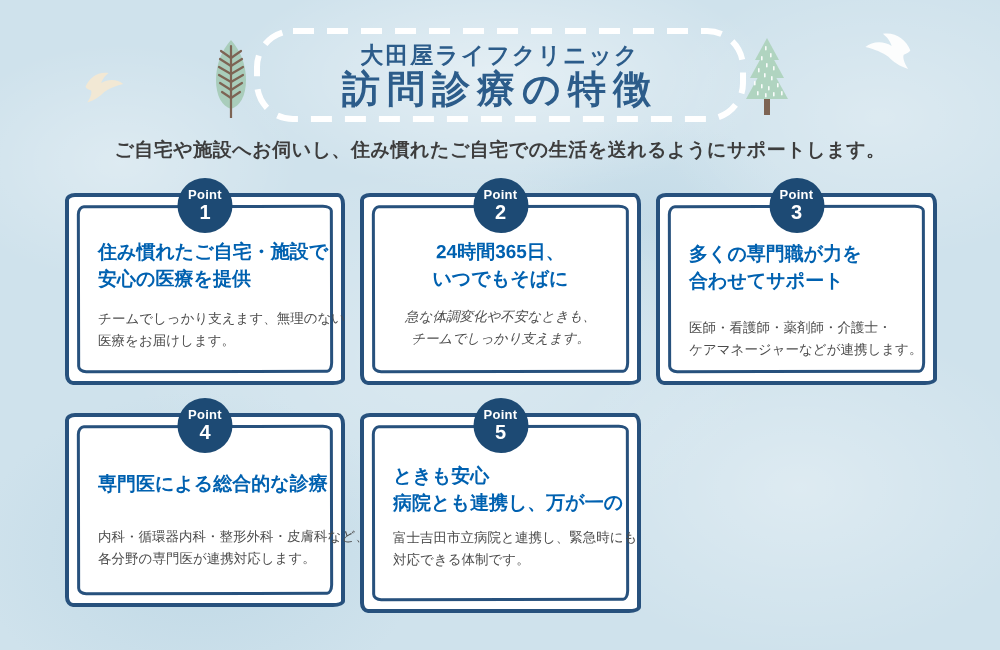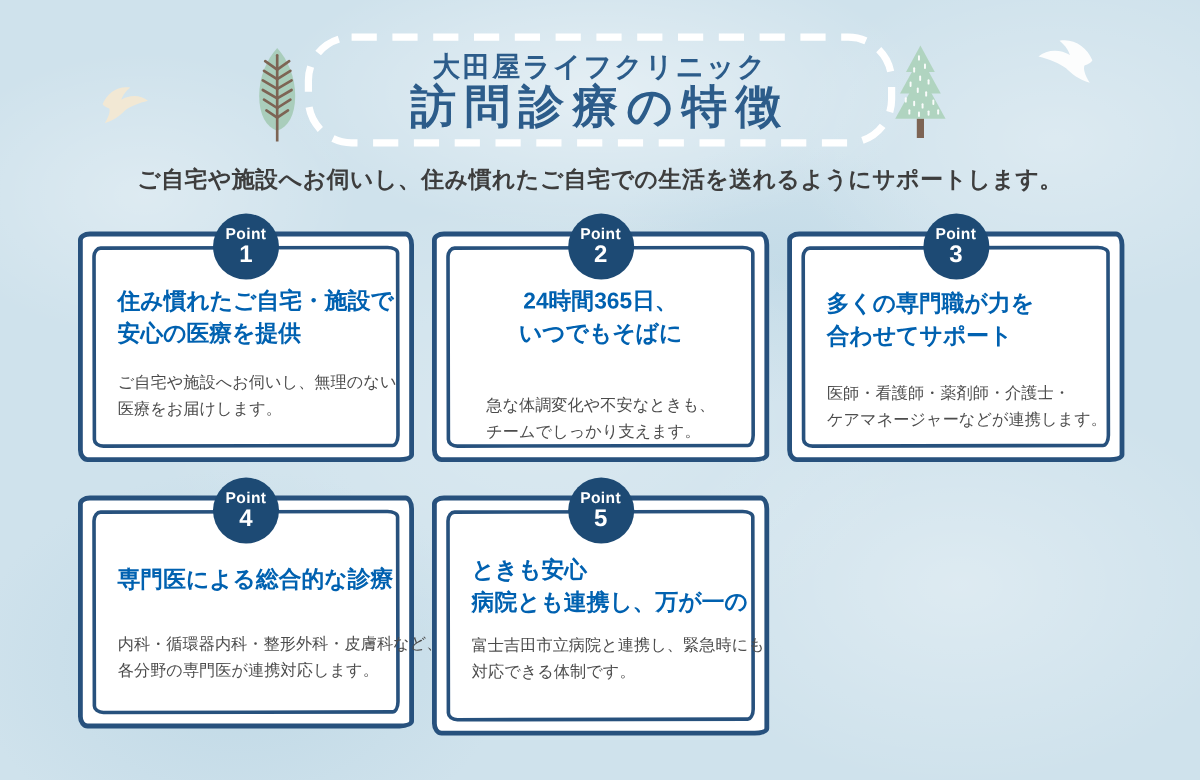--- a/index.html
+++ b/index.html
@@ -59,21 +59,21 @@
   }
   .badge-label{display:block;margin-top:9px;font-size:13px;font-weight:700;letter-spacing:.3px;}
   .badge-num{display:block;margin-top:0;font-size:20px;font-weight:700;line-height:1.05;}
   .content{padding:0 18px;}
   .card-title{color:var(--heading_blue,#0061b0);font-size:19px;font-weight:800;line-height:1.42;}
   .card-title .t-line{white-space:nowrap;}
   .card-body{color:var(--body_gray,#4c4c4c);font-size:13.5px;line-height:1.65;}
   .card-body .b-line{white-space:nowrap;}
   .card-1 .content{padding-top:31px;} .card-1 .card-body{margin-top:15px;}
   .card-2 .content{padding-top:31px;text-align:center;}
-  .card-2 .card-body{margin-top:34px;display:inline-block;text-align:left;}
+  .card-2 .card-body{margin-top:13px;display:inline-block;text-align:center;font-style:italic;}
   .card-3 .content{padding-top:33px;} .card-3 .card-body{margin-top:22px;}
   .card-4 .content{padding-top:43px;} .card-4 .card-body{margin-top:28px;}
   .card-5 .content{padding-top:35px;} .card-5 .card-body{margin-top:10px;}
 </style>
 </head>
 <body>
 
 <div class="stage">
 
   <svg class="dash-frame" width="494" height="96">
@@ -143,21 +143,21 @@
       <span class="badge-label">Point</span>
       <span class="badge-num">1</span>
     </div>
     <div class="card-inner">
       <div class="content">
         <div class="card-title">
           <div class="t-line">住み慣れたご自宅・施設で</div>
           <div class="t-line">安心の医療を提供</div>
         </div>
         <div class="card-body">
-          <div class="b-line">ご自宅や施設へお伺いし、無理のない</div>
+          <div class="b-line">チームでしっかり支えます、無理のない</div>
           <div class="b-line">医療をお届けします。</div>
         </div>
       </div>
     </div>
   </section>
 
   <section class="card card-2" style="left:360px;top:193px;width:281px;height:192px;">
     <div class="badge">
       <span class="badge-label">Point</span>
       <span class="badge-num">2</span>

